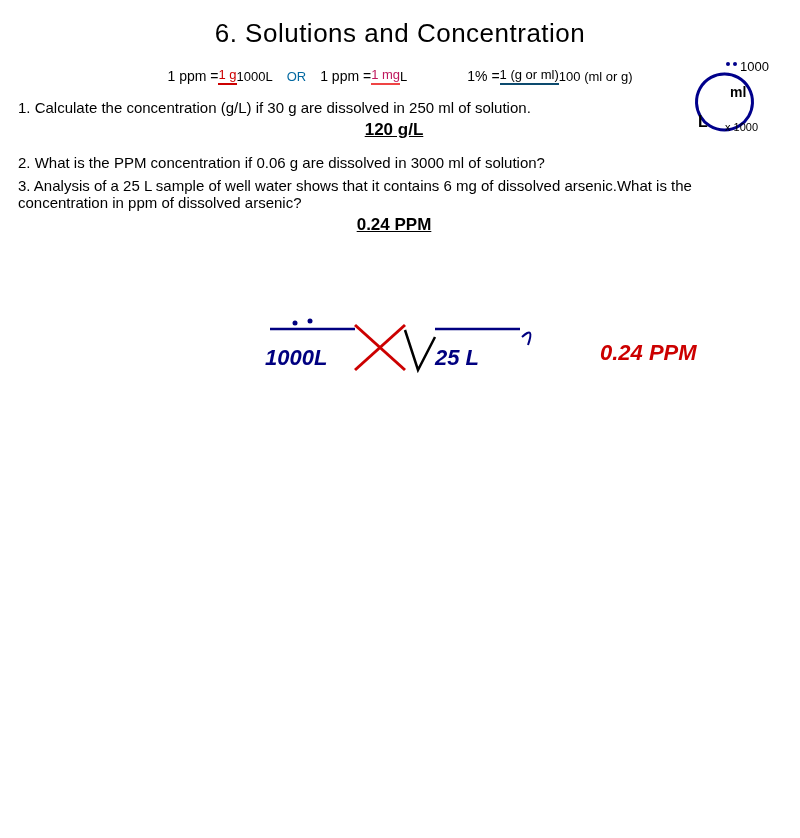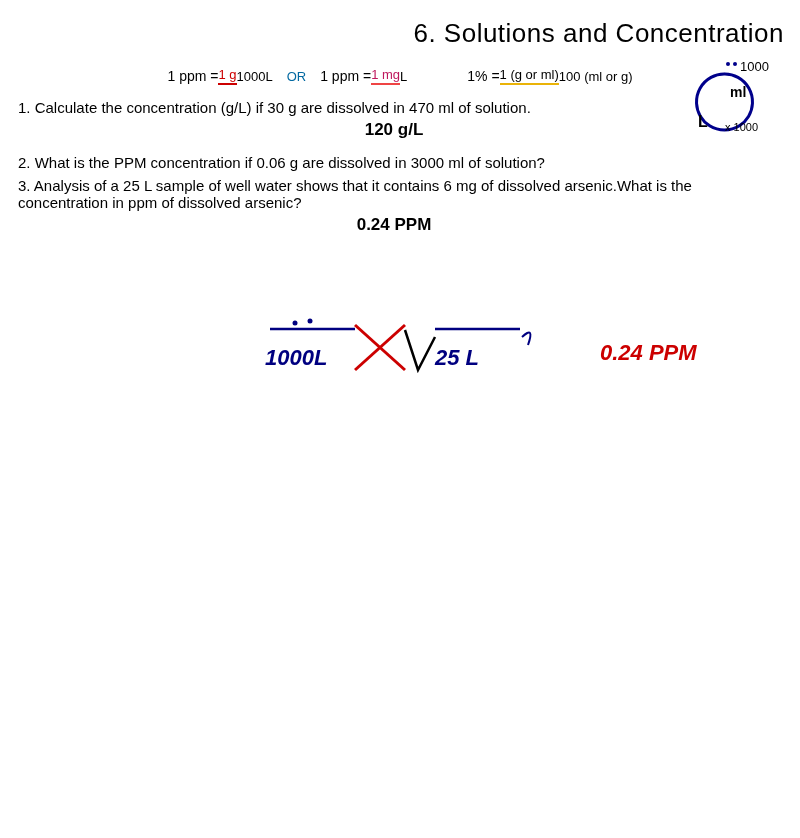--- a/index.html
+++ b/index.html
@@ -7,24 +7,24 @@
       width: 800px;
       min-height: 838px;
       background: #fff;
       font-family: Arial, sans-serif;
       font-size: 15px;
       color: #000;
       position: relative;
     }
 
     .page-title {
-      text-align: right;
+      text-align: center;
       font-size: 26px;
       font-weight: normal;
-      padding: 18px 16px 10px 0;
+      padding: 18px 0 10px 0;
       letter-spacing: 0.5px;
     }
 
     
     .formulas-row {
       display: flex;
       align-items: center;
       justify-content: center;
       gap: 10px;
       padding: 8px 20px 4px 20px;
@@ -58,21 +58,21 @@
       padding-top: 1px;
       white-space: nowrap;
     }
 
     .fraction-blue .numerator {
       border-bottom: 2px solid #ef4444;
       color: #be185d;
     }
 
     .fraction-black .numerator {
-      border-bottom: 2px solid #eab308;
+      border-bottom: 2px solid #0c4a6e;
       color: #000;
     }
 
     .or-label {
       font-size: 13px;
       color: #0369a1;
       margin: 0 4px;
     }
 
     
@@ -98,20 +98,21 @@
       color: #000;
       margin-bottom: 2px;
     }
 
     .answer {
       font-size: 17px;
       font-weight: bold;
       text-align: center;
       margin: 4px 0 14px 0;
       color: #000;
+      text-decoration: underline;
     }
 
     
     .handwriting-section {
       position: relative;
       width: 100%;
       height: 200px;
       margin-top: 30px;
     }
   </style>
@@ -167,21 +168,21 @@
       <text x="45" y="72" font-size="11" fill="#000" font-family="Arial">x 1000</text>
     </svg>
   </div>
 </div>
 
 <div class="questions">
 
   <div class="question">
     <div class="question-text">
       <span>1.</span>
-      <span>Calculate the concentration (g/L) if 30 g are dissolved in 470 ml of solution.</span>
+      <span>Calculate the concentration (g/L) if 30 g are dissolved in 250 ml of solution.</span>
     </div>
     <div class="answer">120 g/L</div>
   </div>
 
   <div class="question">
     <div class="question-text">
       <span>2.</span>
       <span>What is the PPM concentration if 0.06 g are dissolved in 3000 ml of solution?</span>
     </div>
   </div>

